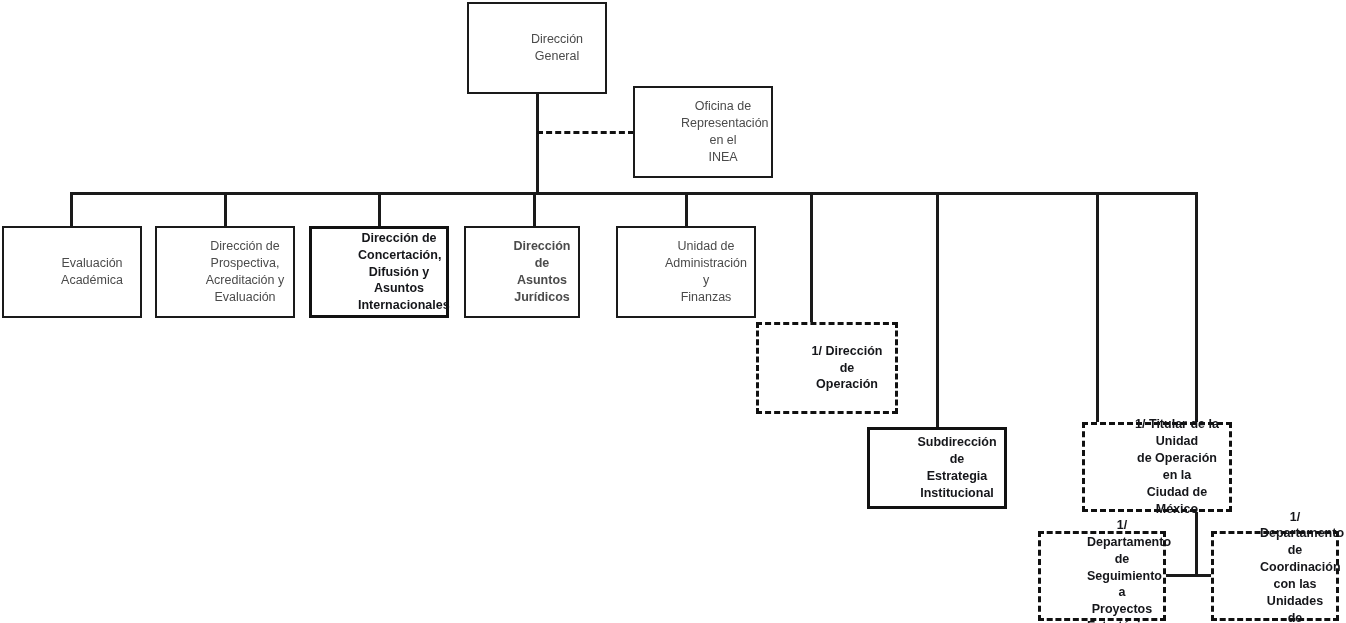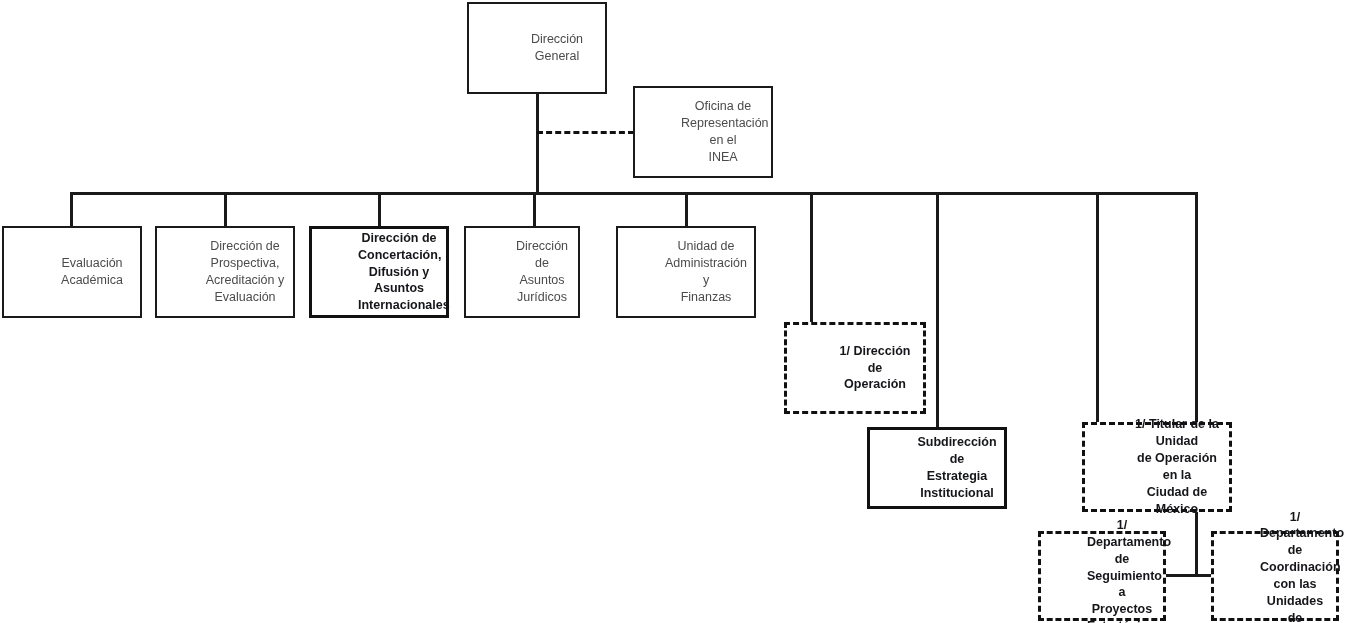--- a/index.html
+++ b/index.html
@@ -122,30 +122,30 @@
 Prospectiva,
 Acreditación y
 Evaluación</span>
       </div>
       <div class="node solid-bold" style="left: 309px; top: 226px; width: 140px; height: 92px;">
         <span class="node-label">Dirección de
 Concertación,
 Difusión y Asuntos
 Internacionales</span>
       </div>
-      <div class="node solid-light" style="left: 464px; top: 226px; width: 116px; height: 92px;">
+      <div class="node solid-light" style="left: 464px; top: 226px; width: 116px; height: 92px; font-weight: bold;">
         <span class="node-label">Dirección de Asuntos
 Jurídicos</span>
       </div>
       <div class="node solid-light" style="left: 616px; top: 226px; width: 140px; height: 92px;">
         <span class="node-label">Unidad de
 Administración y
 Finanzas</span>
       </div>
-      <div class="node dashed-bold" style="left: 784px; top: 322px; width: 142px; height: 92px; text-align: center;">
+      <div class="node dashed-bold" style="left: 756px; top: 322px; width: 142px; height: 92px; text-align: center;">
         <span class="node-label">1/ Dirección de
 Operación</span>
       </div>
       <div class="node solid-bold" style="left: 867px; top: 427px; width: 140px; height: 82px; justify-content: center;">
         <span class="node-label">Subdirección de
 Estrategia
 Institucional</span>
       </div>
       <div class="node dashed-bold" style="left: 1082px; top: 422px; width: 150px; height: 90px;">
         <span class="node-label">1/ Titular de la Unidad

